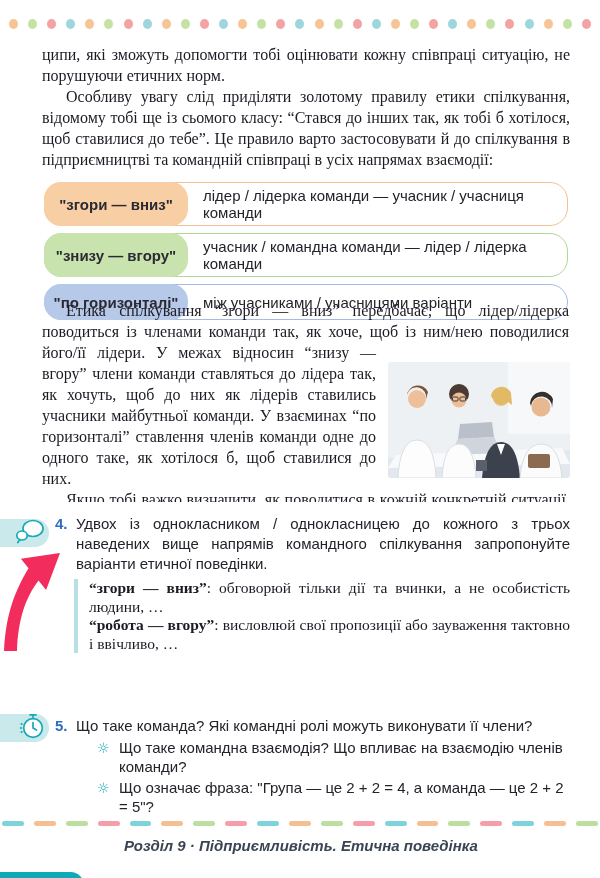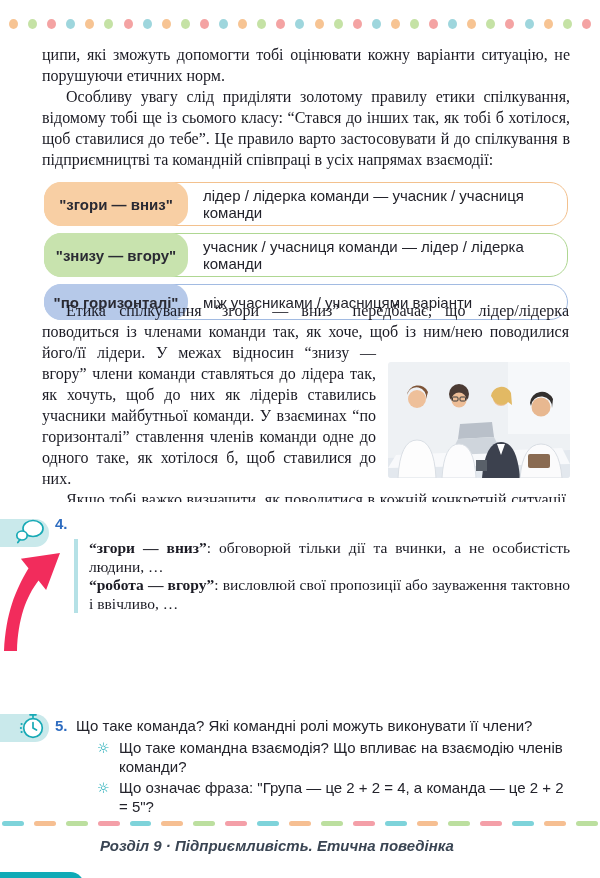--- a/index.html
+++ b/index.html
@@ -47,21 +47,21 @@
   .pill-task4{top:519px;}
   .pill-task5{top:714px;}
   
   .arrow{position:absolute;left:2px;top:547px;width:62px;height:104px;}
   
   .dash-row{position:absolute;top:821px;left:2px;right:2px;display:flex;gap:10px;}
   .dash-row i{display:block;height:5px;flex:1;border-radius:3px;}
   .page-pill{position:absolute;top:831px;left:0;width:84px;height:27px;background:#0faab6;
              border-radius:0 14px 14px 0;color:#fff;display:flex;align-items:center;justify-content:center;
              font-family:"Liberation Sans", sans-serif;font-weight:700;font-size:15px;margin-top:41px;}
-  .chapter{position:absolute;top:837px;left:100px;font-family:"Liberation Sans", sans-serif;
+  .chapter{position:absolute;top:837px;left:124px;font-family:"Liberation Sans", sans-serif;
            font-style:italic;font-weight:700;font-size:15px;color:#3a4553;}
 </style>
 </head>
 <body>
 
 <div class="page">
 
   <div class="dots-row">
       <i style="background: rgb(247, 196, 147);"></i>
       <i style="background: rgb(197, 226, 165);"></i>
@@ -90,33 +90,33 @@
       <i style="background: rgb(247, 196, 147);"></i>
       <i style="background: rgb(197, 226, 165);"></i>
       <i style="background: rgb(244, 163, 163);"></i>
       <i style="background: rgb(158, 214, 221);"></i>
       <i style="background: rgb(247, 196, 147);"></i>
       <i style="background: rgb(197, 226, 165);"></i>
       <i style="background: rgb(244, 163, 163);"></i>
     </div>
 
   <div class="sec" style="top:44px;">
-    <p class="serif">ципи, які зможуть допомогти тобі оцінювати кожну варіанти ситуацію, не порушуючи етичних норм.</p>
+    <p class="serif">ципи, які зможуть допомогти тобі оцінювати кожну співпраці ситуацію, не порушуючи етичних норм.</p>
     <p class="serif indent">Особливу увагу слід приділяти золотому правилу етики спілкування, відомому тобі ще із сьомого класу: “Стався до інших так, як тобі б хотілося, щоб ставилися до тебе”. Це правило варто застосовувати й до спілкування в підприємництві та командній співпраці в усіх напрямах взаємодії:</p>
   </div>
 
   <div class="sec sec-table">
     <div class="dir-table">
       <div class="dir-row" style="border-color: rgb(243, 193, 142);">
         <span class="dir-label" style="background: rgb(248, 207, 164);">"згори — вниз"</span>
         <span>лідер / лідерка команди — учасник / учасниця команди</span>
       </div>
       <div class="dir-row" style="border-color: rgb(175, 215, 146);">
         <span class="dir-label" style="background: rgb(200, 227, 174);">"знизу — вгору"</span>
-        <span>учасник / учасниця команди — лідер / лідерка команди</span>
+        <span>учасник / командна команди — лідер / лідерка команди</span>
       </div>
       <div class="dir-row" style="border-color: rgb(162, 187, 226);">
         <span class="dir-label" style="background: rgb(182, 201, 233);">"по горизонталі"</span>
         <span>між учасниками / учасницями варіанти</span>
       </div>
     </div>
   </div>
 
   <div class="sec sec-ethics">
     <span class="float-spacer"></span>
@@ -166,20 +166,21 @@
   <div class="arrow">
     <svg width="62" height="104" viewBox="0 0 62 104" xmlns="http://www.w3.org/2000/svg">
       <path d="M2 104 C4 66 13 44 26.5 21.2 L18.9 11.8 L58 6 L44.1 43 L36.5 33.6 C24 50 16 72 15 104 Z" fill="#f22c5c"></path>
     </svg>
   </div>
 
   <div class="sec sec-task4">
     <div class="task-row">
       <span class="task-num">4.</span>
       <div class="task-body">
+        <div style="text-align:justify;">Удвох із однокласником / однокласницею до кожного з трьох наведених вище напрямів командного спілкування запропонуйте варіанти етичної поведінки.</div>
       </div>
     </div>
     <div class="examples">
       <p><span class="ex-term">“згори — вниз”</span><span>: обговорюй тільки дії та вчинки, а не особистість людини, …</span></p>
       <p><span class="ex-term">“робота — вгору”</span><span>: висловлюй свої пропозиції або зауваження тактовно і ввічливо, …</span></p>
     </div>
 
   </div>
 
   <div class="icon-pill pill-task5">

